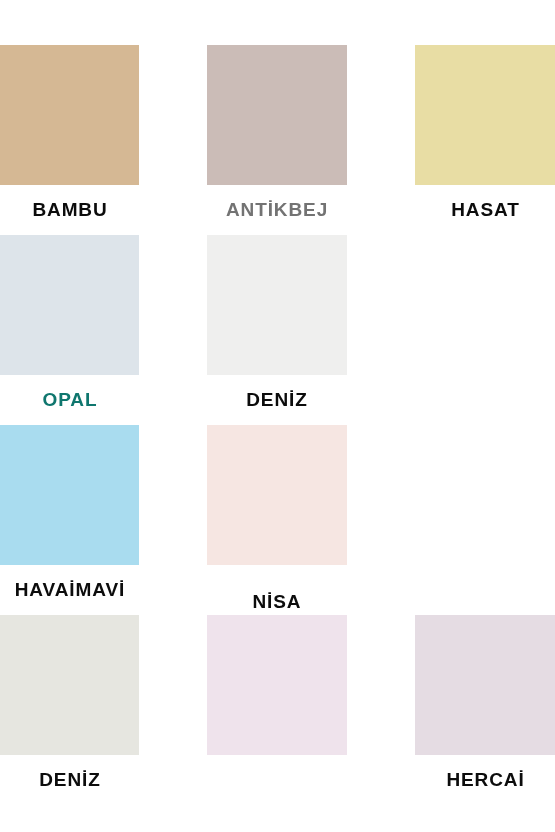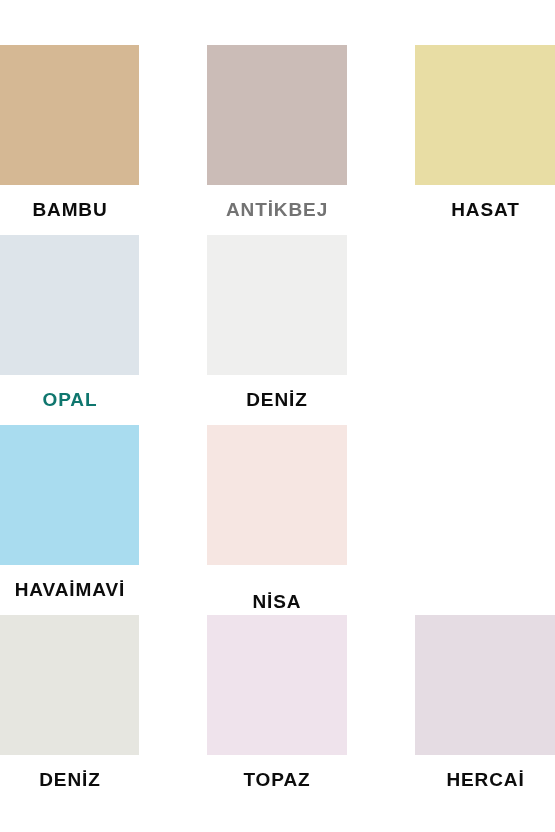--- a/index.html
+++ b/index.html
@@ -119,21 +119,20 @@
       </div>
     </div>
 
     <div class="swatch-row r3">
       <div class="swatch-cell c0">
         <div class="swatch-chip" style="background-color: rgb(230, 230, 224);"></div>
         <span class="swatch-label" style="color: rgb(12, 12, 12);">DENİZ</span>
       </div>
       <div class="swatch-cell c1">
         <div class="swatch-chip" style="background-color: rgb(239, 227, 236);"></div>
-        <span class="swatch-label" style="color: rgb(12, 12, 12);">TOPAZ</span>
       </div>
       <div class="swatch-cell c2">
         <div class="swatch-chip" style="background-color: rgb(229, 220, 227);"></div>
         <span class="swatch-label" style="color: rgb(12, 12, 12);">HERCAİ</span>
       </div>
     </div>
 
   </div>
 </div>
 

